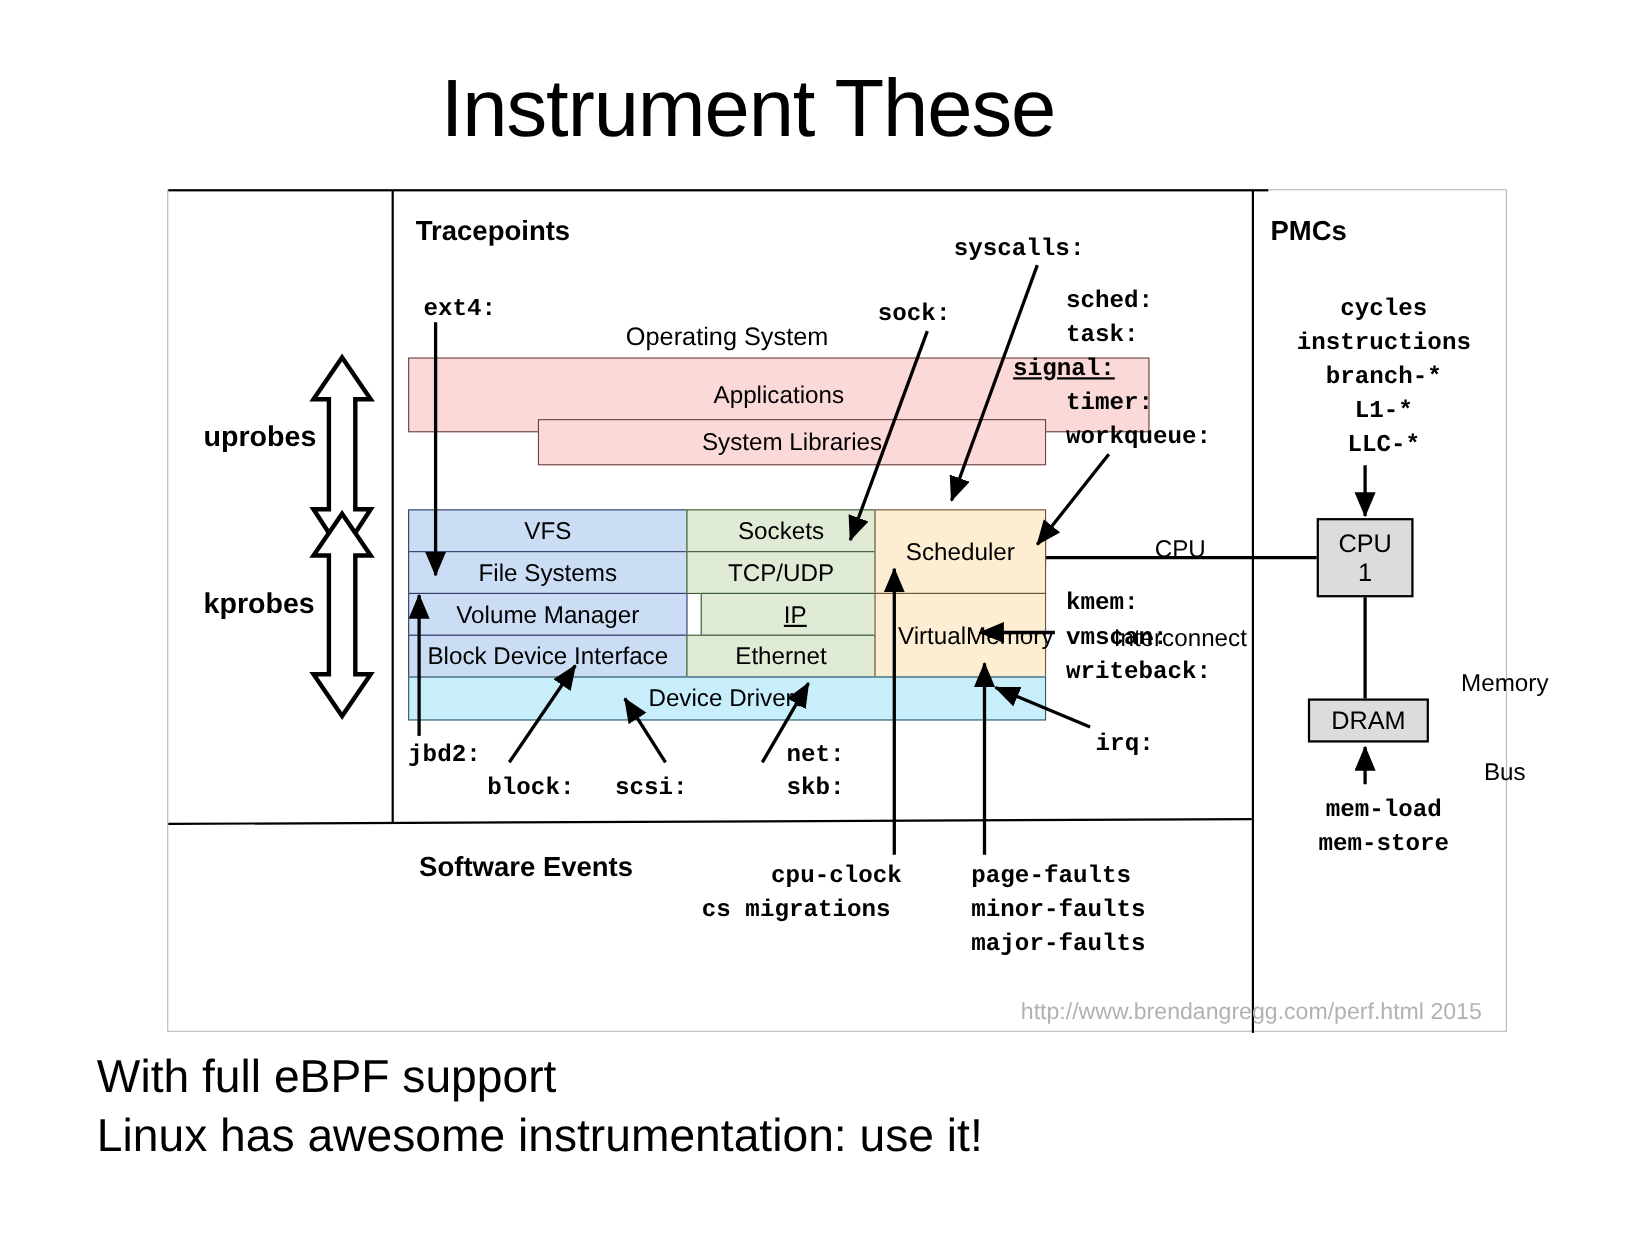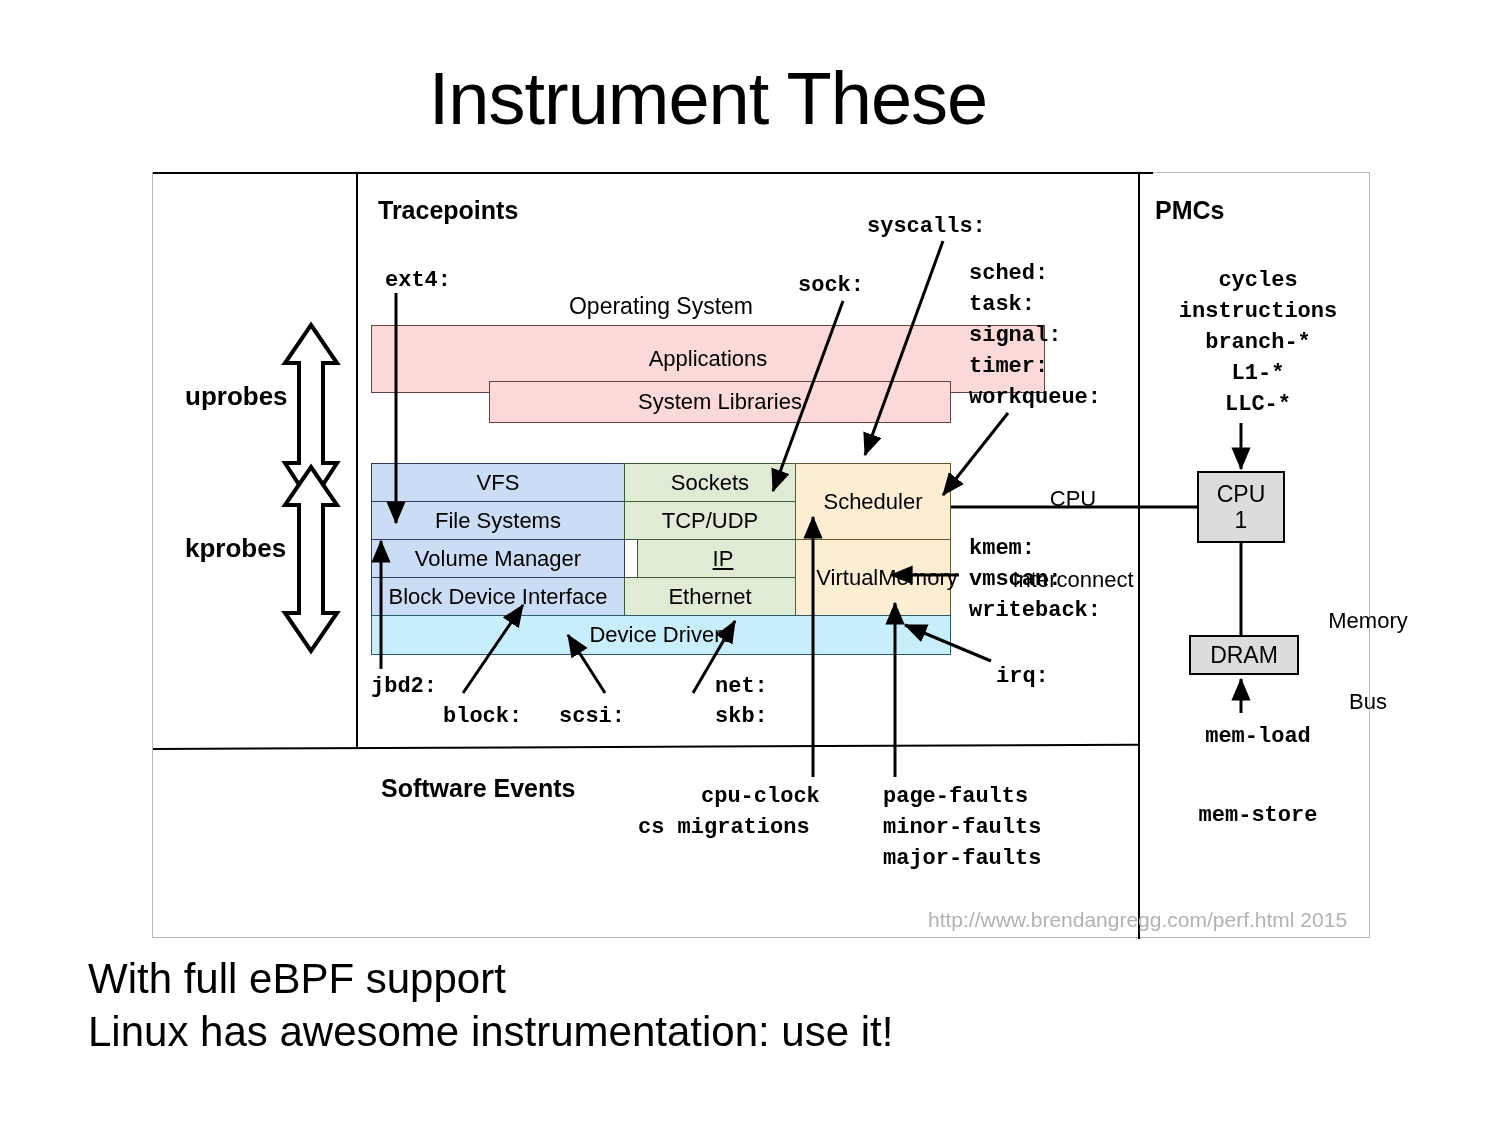--- a/index.html
+++ b/index.html
@@ -2,21 +2,21 @@
 <html><head>
 <meta charset="utf-8">
 <style>
   html,body{margin:0;padding:0;background:#ffffff;}
   body{width:1500px;height:1125px;position:relative;overflow:hidden;
        font-family:"Liberation Sans",sans-serif;color:#000;}
 
   
   #slide-title{
     position:absolute;left:0;top:62px;width:1360px;text-align:center;
-    font-size:74px;line-height:1;font-weight:400;letter-spacing:-1px;padding-left:28px;
+    font-size:74px;line-height:1;font-weight:400;letter-spacing:-1px;
   }
 
   
   #diagram{
     position:absolute;left:152px;top:172px;width:1218px;height:766px;
     border:1px solid #b9b9b9;box-sizing:border-box;background:#fff;
   }
 
   
   .top-rule{position:absolute;left:0;top:-1px;width:1000px;height:2px;background:#000;}
@@ -123,21 +123,21 @@
 
     <div class="blk cyan" style="left:0;top:290px;width:580px;height:40px;">Device Drivers</div>
   </div>
 
   <div class="mono" style="left:232px;top:92px;">ext4:</div>
   <div class="mono" style="left:645px;top:97px;">sock:</div>
   <div class="mono" style="left:714px;top:38px;">syscalls:</div>
 
   <div class="mono" style="left:816px;top:85px;">sched:</div>
   <div class="mono" style="left:816px;top:116px;">task:</div>
-  <div class="mono" style="left:816px;top:147px;">signal:</div>
+  <div class="mono" style="left:768px;top:147px;text-decoration:underline;">signal:</div>
   <div class="mono" style="left:816px;top:178px;">timer:</div>
   <div class="mono" style="left:816px;top:209px;">workqueue:</div>
 
   <div class="mono" style="left:816px;top:360px;">kmem:</div>
   <div class="mono" style="left:816px;top:391px;">vmscan:</div>
   <div class="mono" style="left:816px;top:422px;">writeback:</div>
 
   <div class="mono" style="left:843px;top:488px;">irq:</div>
 
   <div class="mono" style="left:218px;top:498px;">jbd2:</div>
@@ -151,21 +151,21 @@
     <div>Interconnect</div>
   </div>
 
   <div class="mono" style="left:1000px;top:92px;width:210px;text-align:center;">cycles</div>
   <div class="mono" style="left:1000px;top:123px;width:210px;text-align:center;">instructions</div>
   <div class="mono" style="left:1000px;top:154px;width:210px;text-align:center;">branch-*</div>
   <div class="mono" style="left:1000px;top:185px;width:210px;text-align:center;">L1-*</div>
   <div class="mono" style="left:1000px;top:216px;width:210px;text-align:center;">LLC-*</div>
 
   <div class="mono" style="left:1000px;top:548px;width:210px;text-align:center;">mem-load</div>
-  <div class="mono" style="left:1000px;top:579px;width:210px;text-align:center;margin-top:48px;">mem-store</div>
+  <div class="mono" style="left:1000px;top:579px;width:210px;text-align:center;">mem-store</div>
 
   <div class="hwbox" id="cpu-box">
     <span>CPU</span>
     <span>1</span>
   </div>
   <div class="hwbox" id="dram-box">DRAM</div>
 
   <div class="sans" style="left:1150px;top:380px;width:130px;">
     <div>Memory</div>
     <div>Bus</div>

